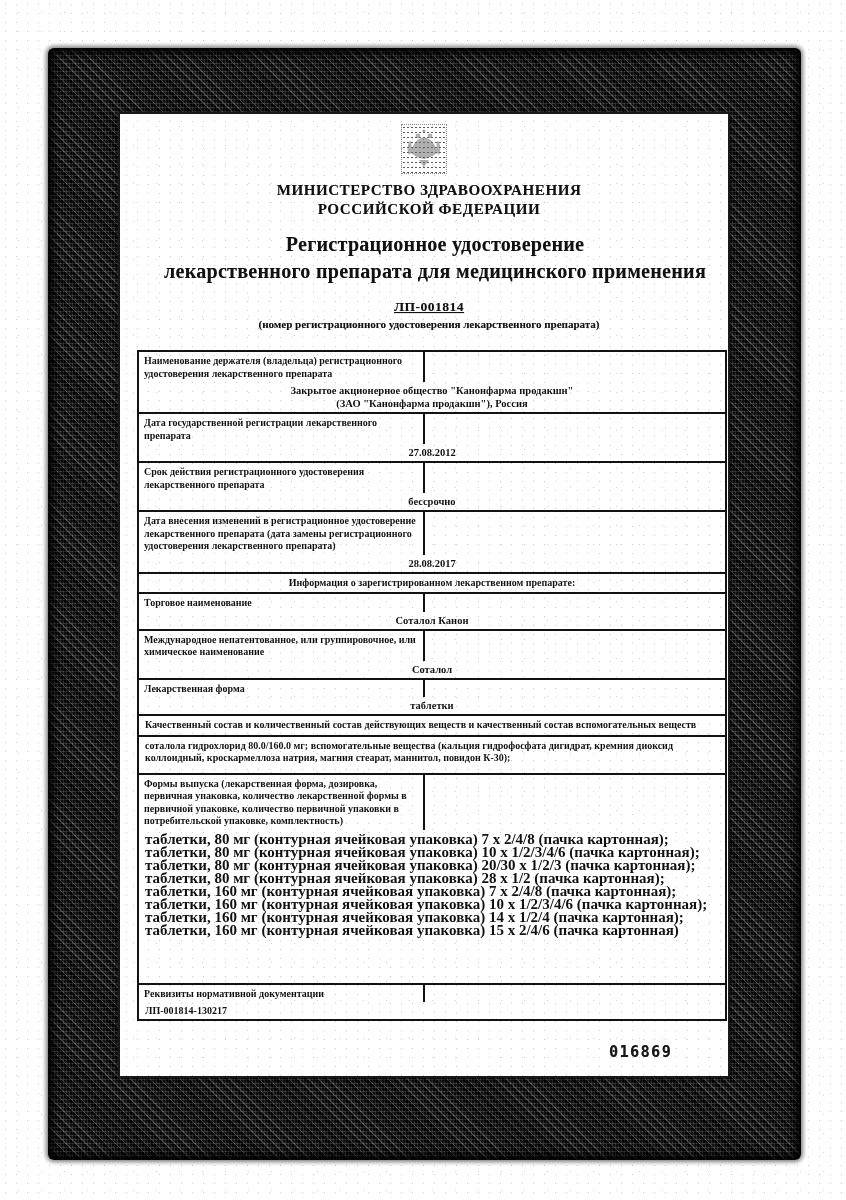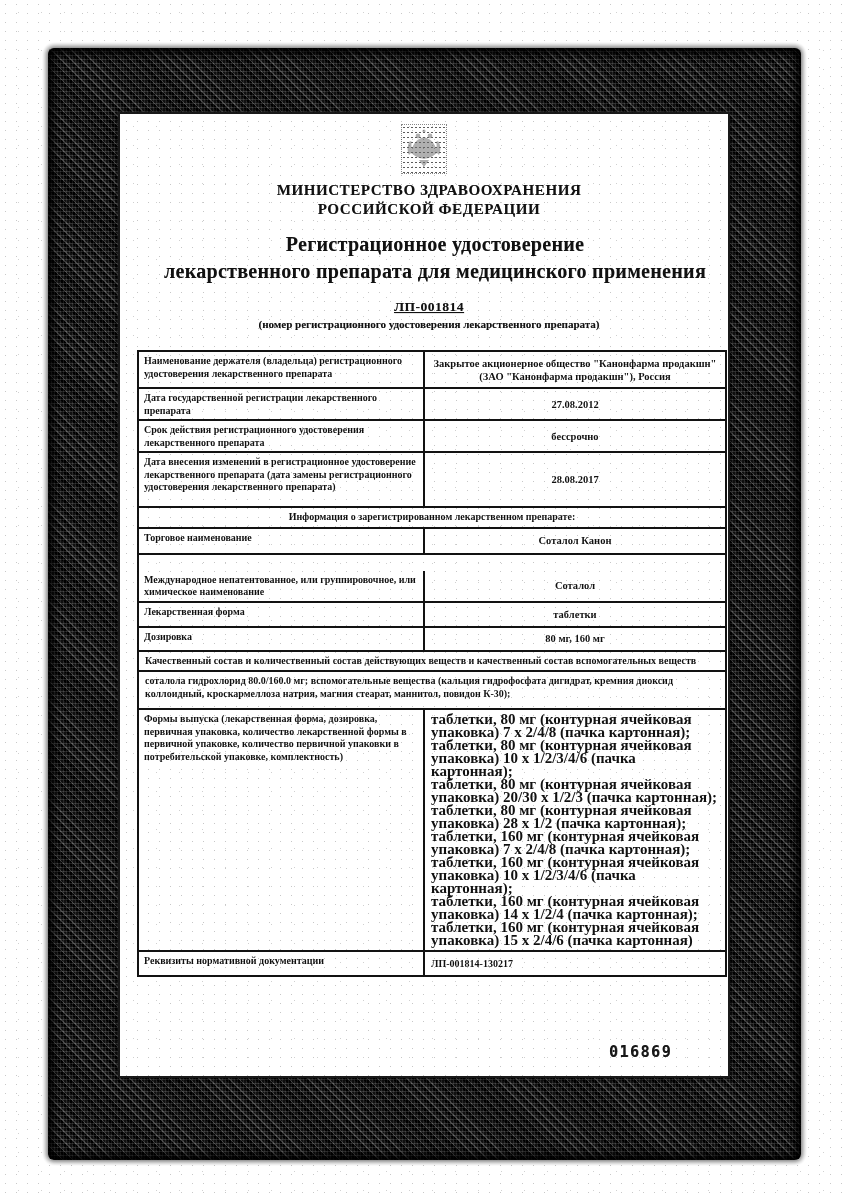--- a/index.html
+++ b/index.html
@@ -32,21 +32,21 @@
     border:1px dotted #6a6a6a;box-sizing:border-box;opacity:.8;
     background-image:radial-gradient(circle, #333 .5px, transparent .7px);
     background-size:4px 5px;}
   .emblem svg{position:absolute;left:2px;top:2px;}
   .ministry{top:181px;font-size:15px;font-weight:bold;line-height:19px;letter-spacing:.6px;}
   .doc-title{top:231px;font-size:20px;font-weight:bold;line-height:27px;letter-spacing:.3px;padding-left:6px;}
   .regnum{top:299px;font-size:13.5px;font-weight:bold;text-decoration:underline;letter-spacing:.5px;}
   .regcap{top:318px;font-size:11px;font-weight:bold;}
   
   .ctable{position:absolute;left:137px;top:350px;width:590px;border:2px solid #161616;box-sizing:border-box;}
-  .trow{display:flex;border-bottom:2px solid #161616;box-sizing:border-box;}
+  .trow{display:flex;border-bottom:2px solid #161616;box-sizing:border-box;flex-direction:column;}
   .trow:last-child{border-bottom:none;}
   .tlabel{width:286px;box-sizing:border-box;border-right:2px solid #161616;padding:3px 6px 2px 5px;
     font-size:10px;font-weight:bold;line-height:12.5px;}
   .tvalue{flex:1;display:flex;align-items:center;justify-content:center;text-align:center;
     padding:2px 6px;font-size:10.5px;font-weight:bold;line-height:13px;white-space:pre-line;}
   .tspan{flex:1;padding:3px 6px;font-size:10px;font-weight:bold;line-height:12.5px;}
   .tspan.centered{text-align:center;}
   .tvalue.list{align-items:flex-start;justify-content:flex-start;text-align:left;
     font-size:15px;line-height:13px;padding:3px 6px;}
   .tvalue.left{justify-content:flex-start;text-align:left;font-size:10px;}
@@ -114,34 +114,30 @@
 
     <div class="trow" style="min-height:20px;">
       <div class="tspan centered">Информация о зарегистрированном лекарственном препарате:</div>
     </div>
 
     <div class="trow" style="min-height:26px;">
       <div class="tlabel">Торговое наименование</div>
       <div class="tvalue">Соталол Канон</div>
     </div>
 
-    <div class="trow" style="min-height:30px;margin-top:16px;">
+    <div class="trow" style="min-height:30px;">
       <div class="tlabel">Международное непатентованное, или группировочное, или химическое наименование</div>
       <div class="tvalue">Соталол</div>
     </div>
 
     <div class="trow" style="min-height:25px;">
       <div class="tlabel">Лекарственная форма</div>
       <div class="tvalue">таблетки</div>
     </div>
 
-    <div class="trow" style="min-height:24px;">
-      <div class="tlabel">Дозировка</div>
-      <div class="tvalue">80 мг, 160 мг</div>
-    </div>
 
     <div class="trow" style="min-height:20px;">
       <div class="tspan">Качественный состав и количественный состав действующих веществ и качественный состав вспомогательных веществ</div>
     </div>
 
     <div class="trow" style="min-height:38px;">
       <div class="tspan">соталола гидрохлорид 80.0/160.0 мг; вспомогательные вещества (кальция гидрофосфата дигидрат, кремния диоксид коллоидный, кроскармеллоза натрия, магния стеарат, маннитол, повидон К-30);</div>
     </div>
 
     <div class="trow" style="min-height:210px;">

